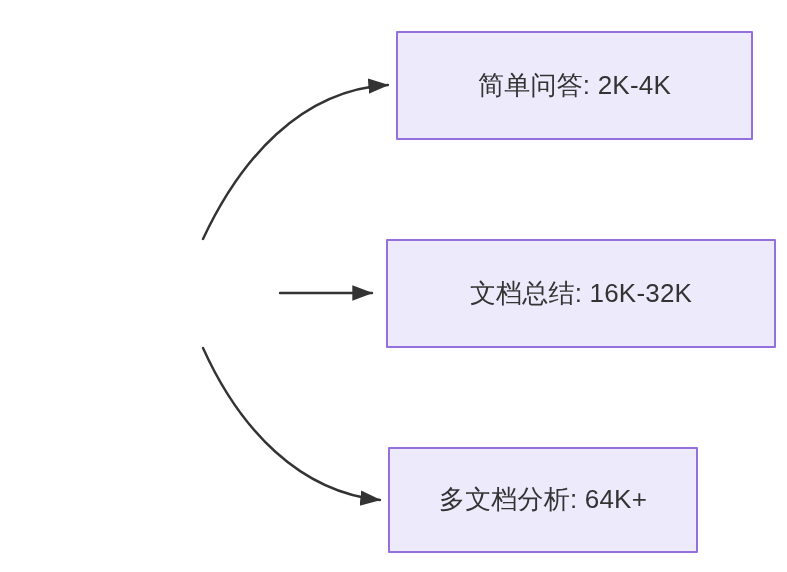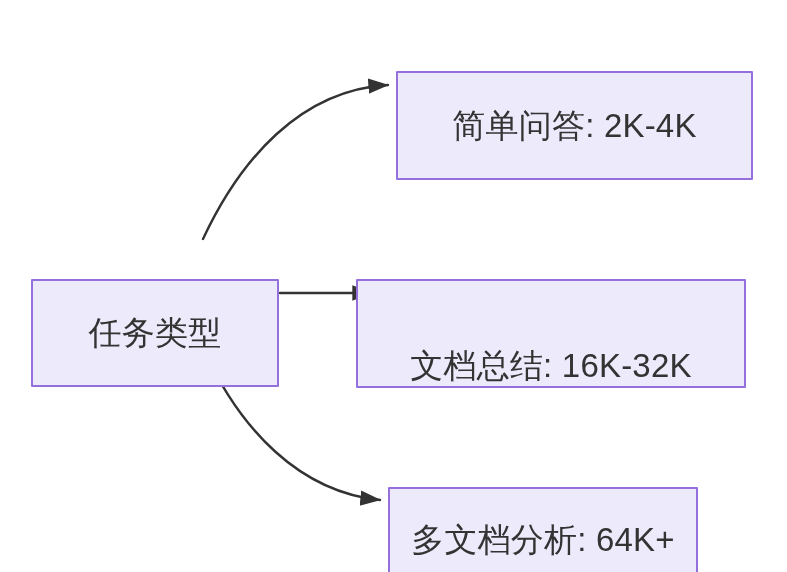--- a/index.html
+++ b/index.html
@@ -33,44 +33,42 @@
   .node {
     position: absolute;
     box-sizing: border-box;
     background: #ECEAFB;
     border: 2px solid #9370DB;
     border-radius: 1px;
     display: flex;
     align-items: center;
     justify-content: center;
     color: #333333;
-    font-size: 33px;
+    font-size: 26px;
     line-height: 1.2;
     letter-spacing: 0.2px;
     white-space: nowrap;
-    margin-top: 40px;
   }
   #node-root {
     left: 31px;
     top: 239px;
     width: 248px;
     height: 108px;
   }
   #node-simple-qa {
     left: 396px;
     top: 31px;
     width: 357px;
     height: 109px;
   }
   #node-doc-summary {
-    left: 356px;
+    left: 386px;
     top: 239px;
     width: 390px;
     height: 109px;
-    align-items: flex-end;
   }
   #node-multi-doc {
     left: 388px;
     top: 447px;
     width: 310px;
     height: 106px;
   }
   .node-label {
     display: block;
   }
@@ -87,23 +85,20 @@
       </marker>
     </defs>
 
     <path d="M 203 239 C 240 160 300 90 388 85" fill="none" stroke="#333333" stroke-width="2.4" stroke-linecap="round" marker-end="url(#arrowhead)"></path>
 
     <path d="M 280 293 L 372 293" fill="none" stroke="#333333" stroke-width="2.4" stroke-linecap="round" marker-end="url(#arrowhead)"></path>
 
     <path d="M 203 348 C 240 430 300 492 380 500" fill="none" stroke="#333333" stroke-width="2.4" stroke-linecap="round" marker-end="url(#arrowhead)"></path>
   </svg>
 
-  <div class="node" id="node-root">
-    <span class="node-label">任务类型</span>
-  </div>
 
   <div class="node" id="node-simple-qa">
     <span class="node-label">简单问答: 2K-4K</span>
   </div>
 
   <div class="node" id="node-doc-summary">
     <span class="node-label">文档总结: 16K-32K</span>
   </div>
 
   <div class="node" id="node-multi-doc">

